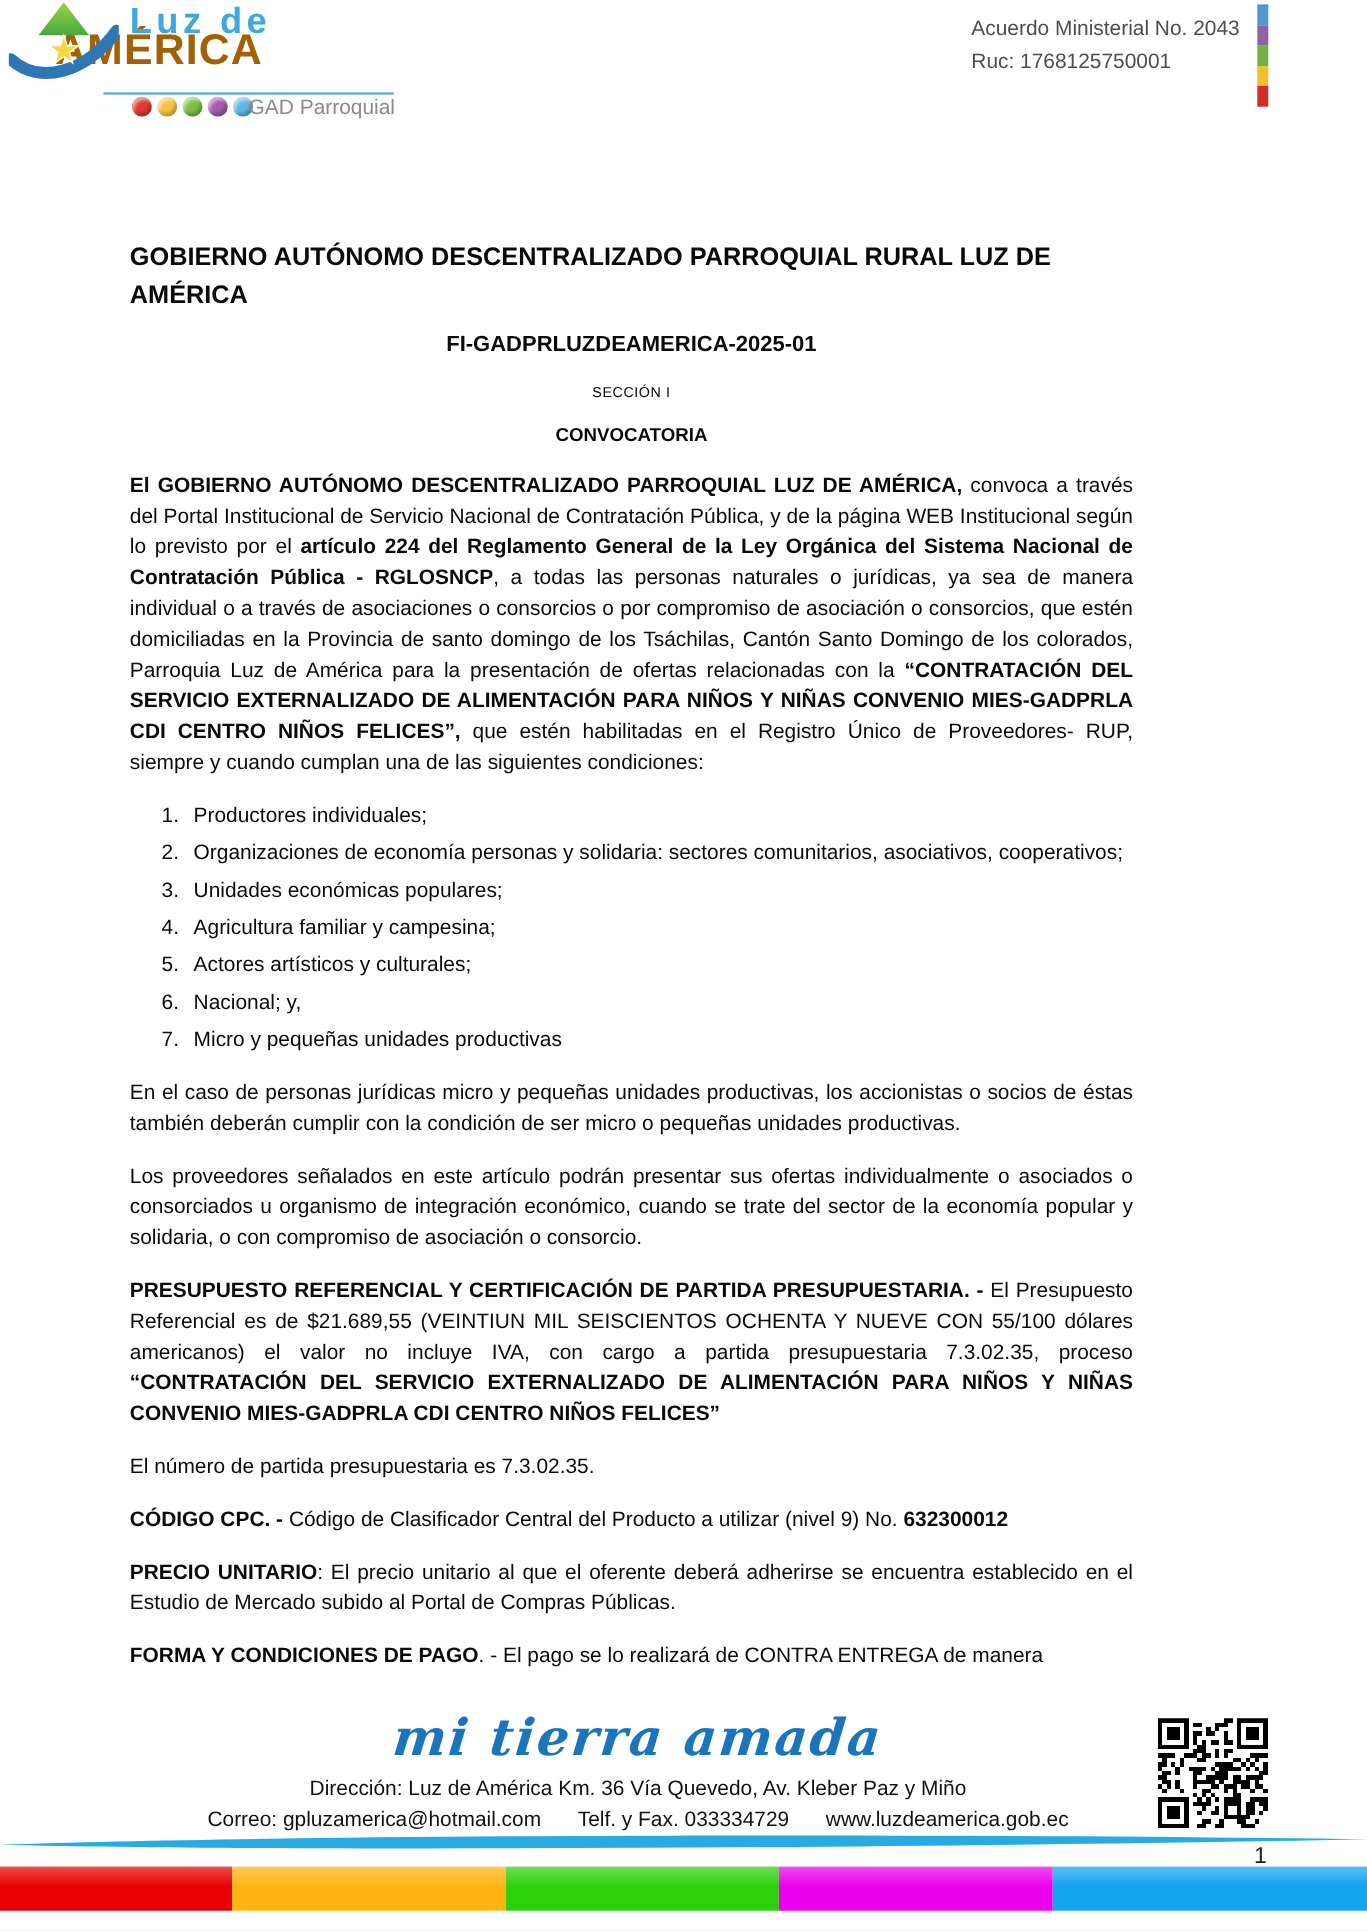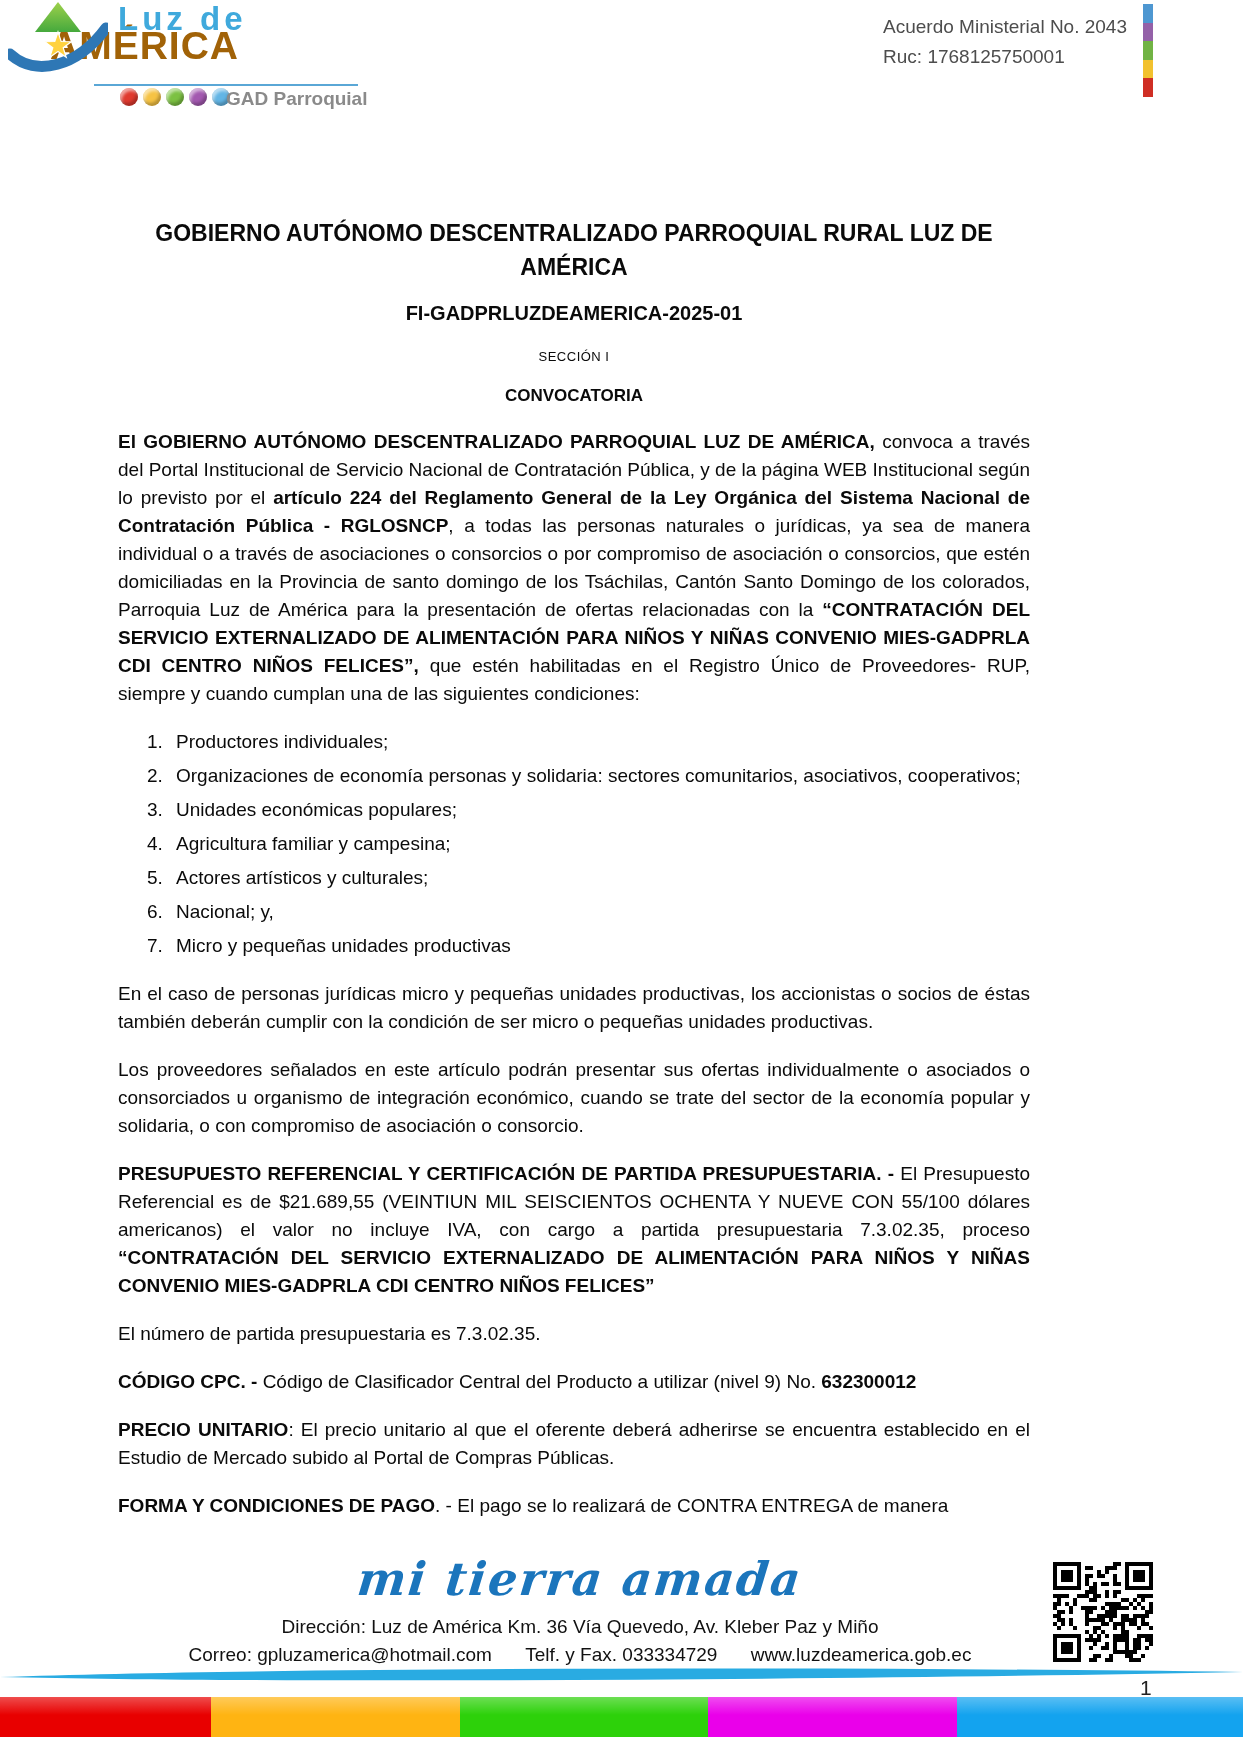--- a/index.html
+++ b/index.html
@@ -14,30 +14,30 @@
   .logo{position:absolute;left:14px;top:2px;width:470px;height:110px;}
   .logo-luz{position:absolute;left:104px;top:-2px;font-size:33px;font-weight:bold;
     color:#3fa9dc;letter-spacing:4px;}
   .logo-america{position:absolute;left:36px;top:24px;font-size:39px;font-weight:800;
     color:#a16207;letter-spacing:1px;line-height:1;}
   .logo-underline{position:absolute;left:80px;top:82px;width:264px;height:2px;background:#5aa7d6;}
   .logo-mark{position:absolute;left:-6px;top:-2px;width:100px;height:104px;}
   .logo-dots{position:absolute;left:106px;top:86px;display:flex;gap:5px;}
   .logo-dots div{width:18px;height:18px;border-radius:50%;
     box-shadow:inset -2px -3px 3px rgba(0,0,0,.25), inset 2px 3px 3px rgba(255,255,255,.55);}
-  .logo-tagline{position:absolute;left:212px;top:86px;font-size:19px;color:#8a8a8a;font-weight:700;}
+  .logo-tagline{position:absolute;left:212px;top:86px;font-size:19px;color:#8a8a8a;font-weight:400;}
 
   .acuerdo-block{position:absolute;top:12px;right:116px;text-align:left;font-size:19px;
     line-height:1.6;color:#4d4d4d;}
   .ribbon{position:absolute;left:1143px;top:4px;width:10px;height:93px;display:flex;flex-direction:column;}
   .ribbon div{flex:1;}
 
   
   .content{position:absolute;left:118px;top:216px;width:912px;}
-  .main-title{font-size:23px;font-weight:bold;text-align:center;line-height:34px;margin:0 0 18px;}
+  .main-title{font-size:23px;font-weight:bold;line-height:34px;margin:0 0 18px;}
   .code-title{font-size:20px;font-weight:bold;text-align:center;margin:0 0 24px;}
   .section-title{font-size:13px;text-align:center;margin:0 0 22px;letter-spacing:.5px;}
   .convocatoria-title{font-size:17px;font-weight:bold;text-align:center;margin:0 0 22px;}
   p.body{font-size:19px;line-height:28px;text-align:justify;margin:0 0 20px;}
   ol.conditions{margin:0 0 20px;padding-left:50px;font-size:19px;line-height:28px;}
   ol.conditions li{margin-bottom:6px;padding-left:8px;}
 
   
   .qr{position:absolute;left:1051px;top:1562px;width:103px;height:100px;}
   .footer-script{position:absolute;left:0;top:1552px;width:1160px;text-align:center;

